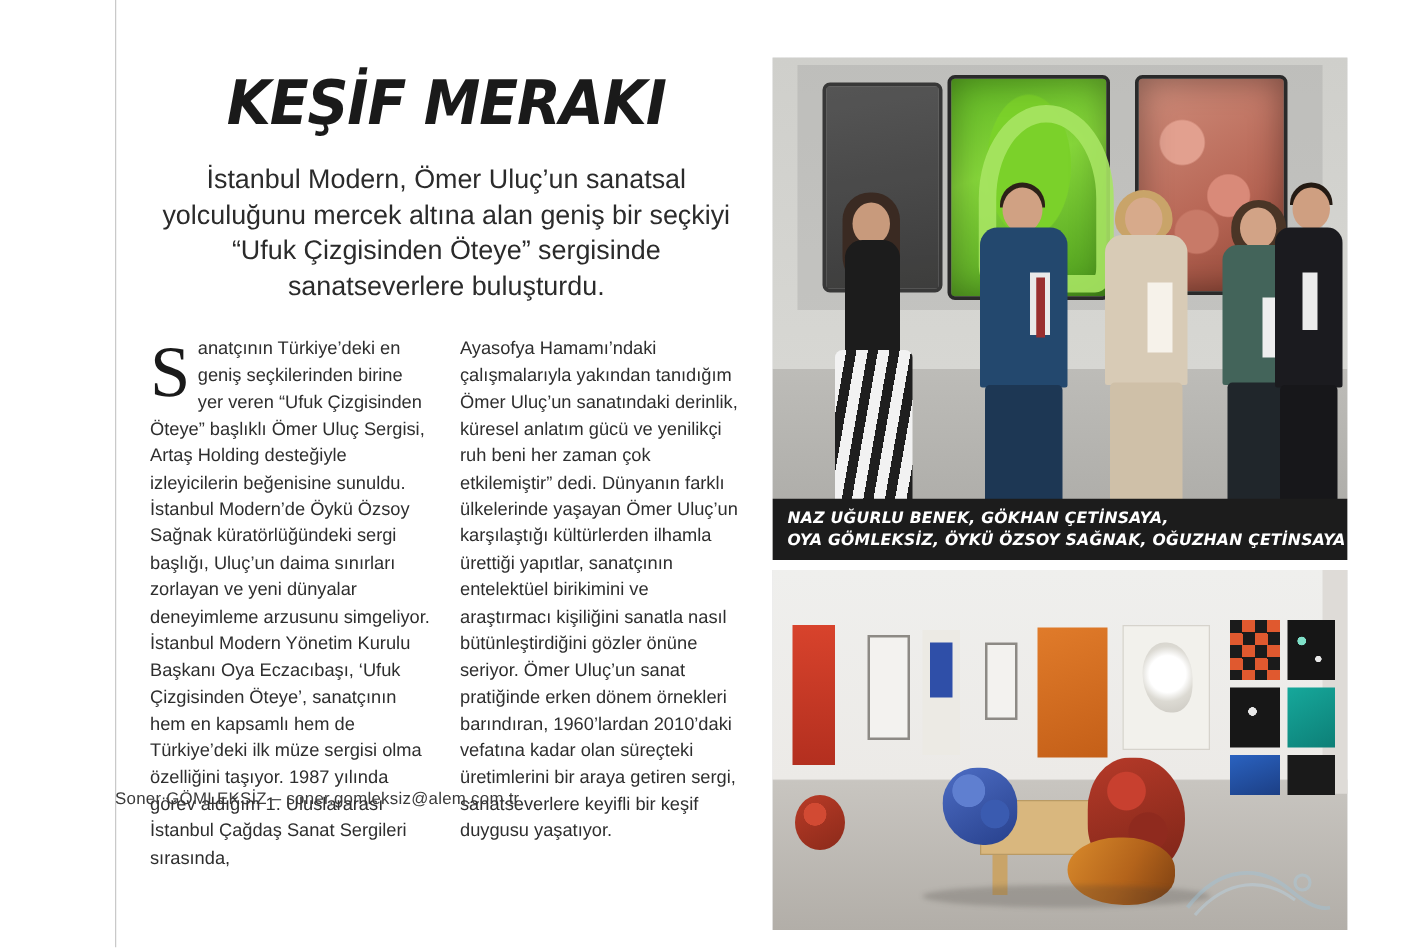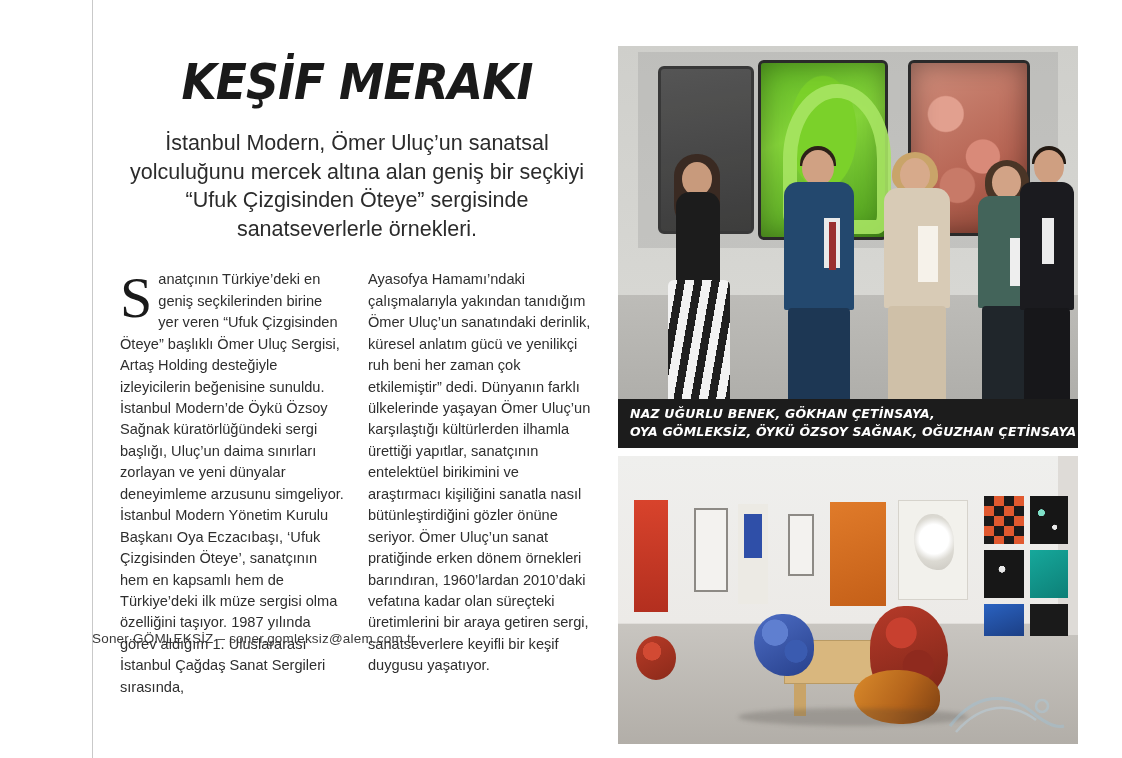--- a/index.html
+++ b/index.html
@@ -255,21 +255,21 @@
 </style>
 </head>
 <body>
 
 <div class="page-rule"></div>
 
 <div class="article">
 
   <h1 class="headline">KEŞİF MERAKI</h1>
 
-  <p class="deck">İstanbul Modern, Ömer Uluç’un sanatsal yolculuğunu mercek altına alan geniş bir seçkiyi “Ufuk Çizgisinden Öteye” sergisinde sanatseverlerle örnekleri.</p>
+  <p class="deck">İstanbul Modern, Ömer Uluç’un sanatsal yolculuğunu mercek altına alan geniş bir seçkiyi “Ufuk Çizgisinden Öteye” sergisinde sanatseverlere buluşturdu.</p>
 
   <div class="cols">
     <div class="col">
       <p><span class="dropcap">S</span><span>anatçının Türkiye’deki en geniş seçkilerinden birine yer veren “Ufuk Çizgisinden Öteye” başlıklı Ömer Uluç Sergisi, Artaş Holding desteğiyle izleyicilerin beğenisine sunuldu. İstanbul Modern’de Öykü Özsoy Sağnak küratörlüğündeki sergi başlığı, Uluç’un daima sınırları zorlayan ve yeni dünyalar deneyimleme arzusunu simgeliyor. İstanbul Modern Yönetim Kurulu Başkanı Oya Eczacıbaşı, ‘Ufuk Çizgisinden Öteye’, sanatçının hem en kapsamlı hem de Türkiye’deki ilk müze sergisi olma özelliğini taşıyor. 1987 yılında görev aldığım 1. Uluslararası İstanbul Çağdaş Sanat Sergileri sırasında,</span></p>
     </div>
     <div class="col">
       <p>Ayasofya Hamamı’ndaki çalışmalarıyla yakından tanıdığım Ömer Uluç’un sanatındaki derinlik, küresel anlatım gücü ve yenilikçi ruh beni her zaman çok etkilemiştir” dedi. Dünyanın farklı ülkelerinde yaşayan Ömer Uluç’un karşılaştığı kültürlerden ilhamla ürettiği yapıtlar, sanatçının entelektüel birikimini ve araştırmacı kişiliğini sanatla nasıl bütünleştirdiğini gözler önüne seriyor. Ömer Uluç’un sanat pratiğinde erken dönem örnekleri barındıran, 1960’lardan 2010’daki vefatına kadar olan süreçteki üretimlerini bir araya getiren sergi, sanatseverlere keyifli bir keşif duygusu yaşatıyor.</p>
     </div>
   </div>
 

